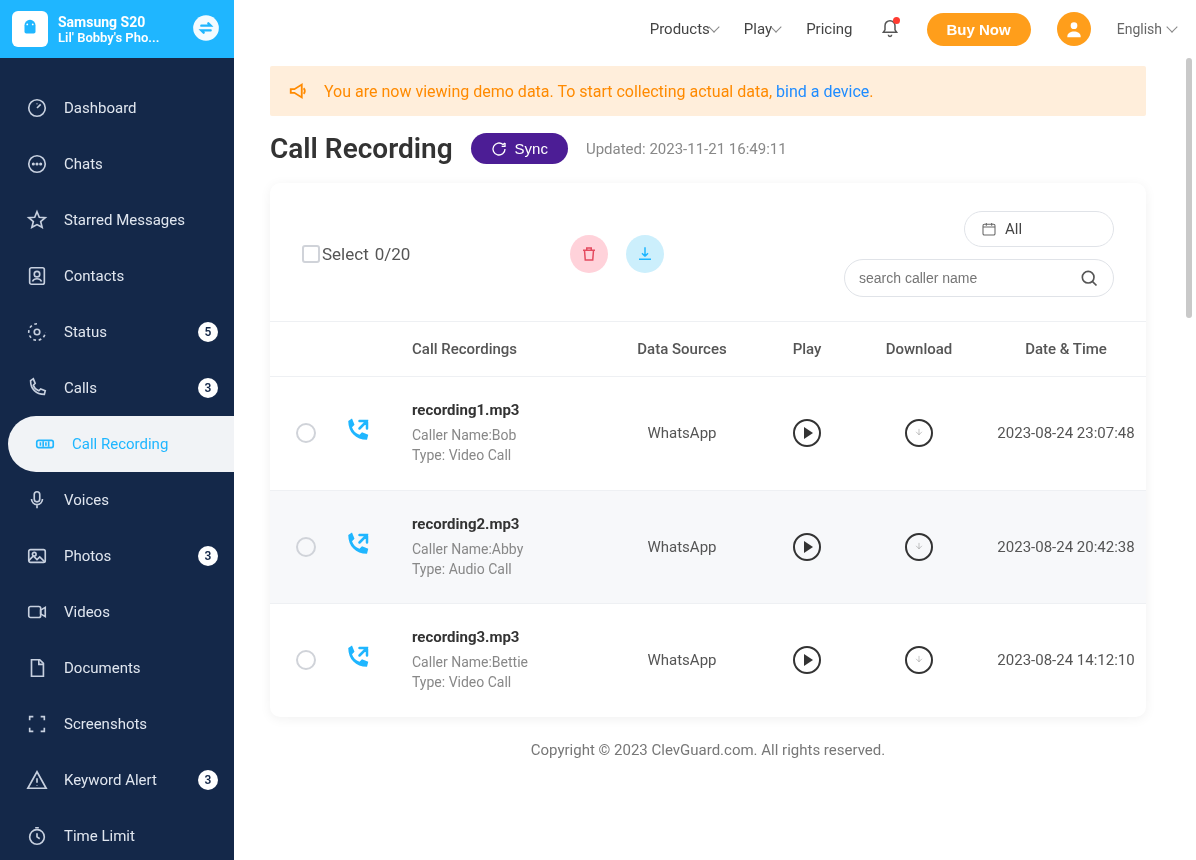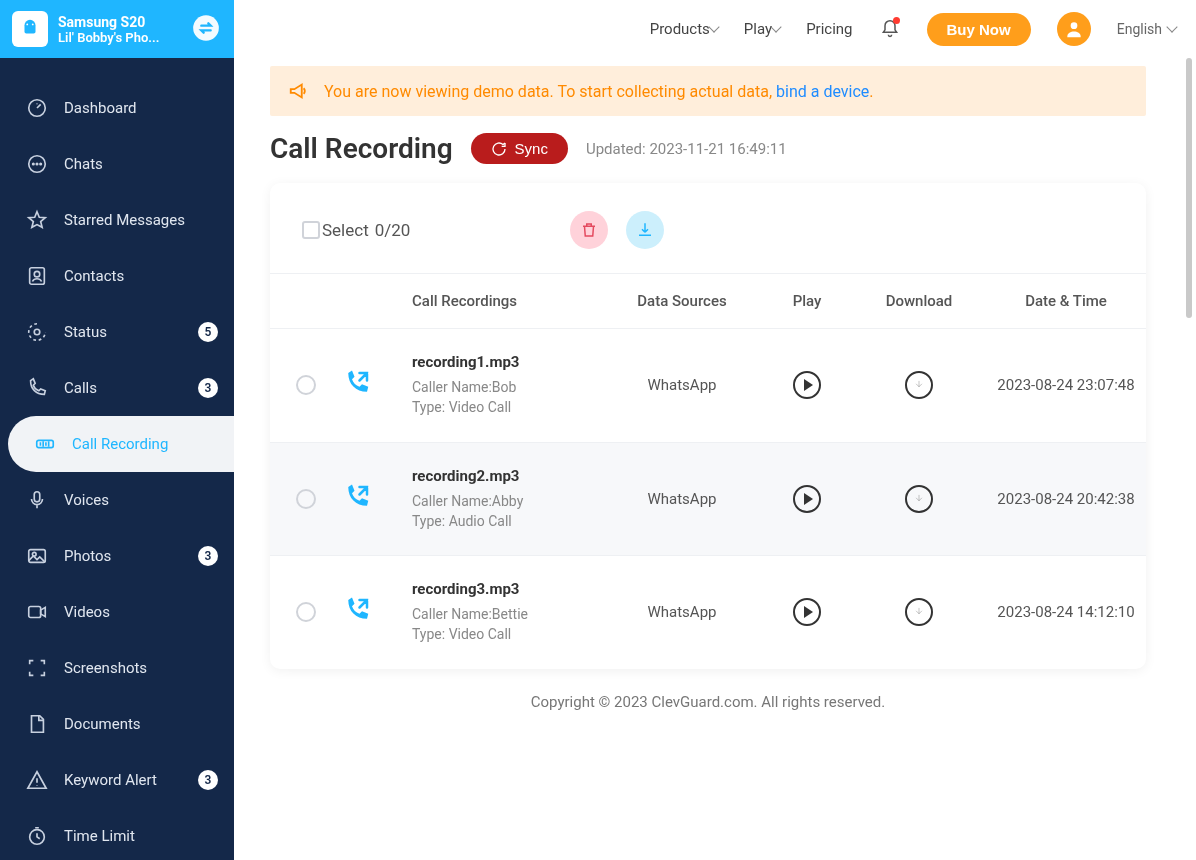--- a/index.html
+++ b/index.html
@@ -42,21 +42,21 @@
 .scrollbar { position: absolute; top: 58px; right: 4px; width: 6px; height: 260px; background: #c9c9c9; border-radius: 3px; }
 
 .banner { margin: 8px 36px 16px 36px; background: #ffeedb; padding: 14px 18px; display: flex; align-items: center; gap: 14px; border-radius: 2px; }
 .banner .megaphone { width: 22px; height: 22px; }
 .banner .megaphone svg { stroke: #ff8a00; fill: none; stroke-width: 2; }
 .banner .msg { color: #ff8a00; font-size: 16px; }
 .banner .msg a { color: #1f8cff; text-decoration: none; }
 
 .page-head { display: flex; align-items: center; gap: 18px; padding: 0 36px 0 36px; margin-bottom: 18px; }
 .page-title { font-size: 28px; font-weight: 600; color: #333; }
-.sync-btn { background: #b91c1c; color: #fff; border: none; border-radius: 20px; padding: 7px 20px; font-size: 15px; font-weight: 500; display: flex; align-items: center; gap: 8px; cursor: pointer; }
+.sync-btn { background: #4c1d95; color: #fff; border: none; border-radius: 20px; padding: 7px 20px; font-size: 15px; font-weight: 500; display: flex; align-items: center; gap: 8px; cursor: pointer; }
 .sync-btn svg { width: 16px; height: 16px; stroke: #fff; fill: none; stroke-width: 2; }
 .updated { color: #888; font-size: 15px; }
 
 .card { background: #fff; border: none; border-radius: 10px; margin: 0 36px; box-shadow: 0 2px 12px rgba(0,0,0,0.06); overflow: hidden; }
 .card-top { padding: 28px 32px 24px 32px; display: flex; align-items: center; }
 .select-group { display: flex; align-items: center; gap: 2px; }
 .chk { width: 18px; height: 18px; border: 2px solid #d0d3d9; border-radius: 3px; cursor: pointer; }
 .select-label { font-size: 17px; color: #555; }
 .select-count { font-size: 17px; color: #555; margin-left: 4px; }
 .round-btn { width: 38px; height: 38px; border-radius: 50%; display: flex; align-items: center; justify-content: center; cursor: pointer; margin-left: 18px; }
@@ -249,33 +249,33 @@
           <svg viewBox="0 0 24 24">
             <rect x="3" y="6" width="13" height="12" rx="2"></rect>
             <path d="M16 10l5-3v10l-5-3z"></path>
           </svg>
         </span>
         <span class="label">Videos</span>
       </div>
       <div class="navitem">
         <span class="icon">
           <svg viewBox="0 0 24 24">
-            <path d="M4 8V4h4M20 8V4h-4M4 16v4h4M20 16v4h-4"></path>
-          </svg>
-        </span>
-        <span class="label">Screenshots</span>
-      </div>
-      <div class="navitem">
-        <span class="icon">
-          <svg viewBox="0 0 24 24">
             <path d="M6 3h9l4 4v14H6z"></path>
             <path d="M14 3v5h5"></path>
           </svg>
         </span>
         <span class="label">Documents</span>
+      </div>
+      <div class="navitem">
+        <span class="icon">
+          <svg viewBox="0 0 24 24">
+            <path d="M4 8V4h4M20 8V4h-4M4 16v4h4M20 16v4h-4"></path>
+          </svg>
+        </span>
+        <span class="label">Screenshots</span>
       </div>
       <div class="navitem">
         <span class="icon">
           <svg viewBox="0 0 24 24">
             <path d="M12 3l10 18H2z"></path>
             <path d="M12 10v5M12 18v.5"></path>
           </svg>
         </span>
         <span class="label">Keyword Alert</span>
         <span class="badge">3</span>
@@ -324,20 +324,39 @@
           <svg viewBox="0 0 24 24">
             <path d="M4 7h16M9 7V4h6v3M6 7l1 13h10l1-13"></path>
           </svg>
         </span>
       <span class="round-btn dl">
           <svg viewBox="0 0 24 24">
             <path d="M12 3v12m0 0l-4-4m4 4l4-4M4 19h16"></path>
           </svg>
         </span>
       <div class="spacer"></div>
+      <div class="filter-group">
+        <div class="date-select">
+          <span class="left">
+              <svg viewBox="0 0 24 24">
+                <rect x="3" y="5" width="18" height="16" rx="2"></rect>
+                <path d="M3 9h18M8 3v4M16 3v4"></path>
+              </svg>
+              <span>All</span>
+            </span>
+          <span class="chev"></span>
+        </div>
+        <div class="search-box">
+          <input type="text" placeholder="search caller name" style="">
+          <svg viewBox="0 0 24 24">
+              <circle cx="11" cy="11" r="7"></circle>
+              <path d="M21 21l-5-5"></path>
+            </svg>
+        </div>
+      </div>
     </div>
 
     <div class="thead">
       <div class="col-chk"></div>
         <div class="col-icon"></div>
       <div class="col-rec">Call Recordings</div>
       <div class="col-src">Data Sources</div>
       <div class="col-play">Play</div>
       <div class="col-dl">Download</div>
       <div class="col-dt">Date &amp; Time</div>

